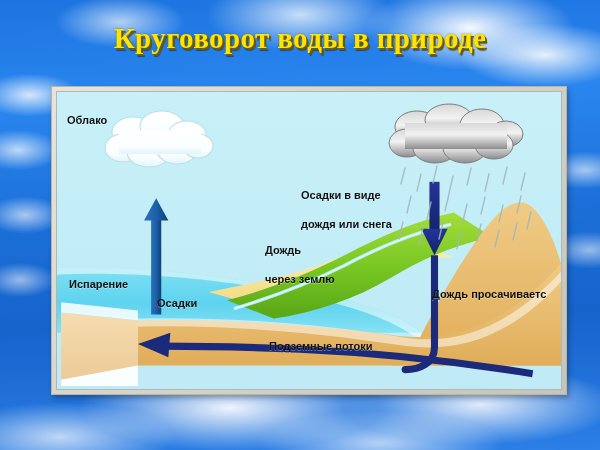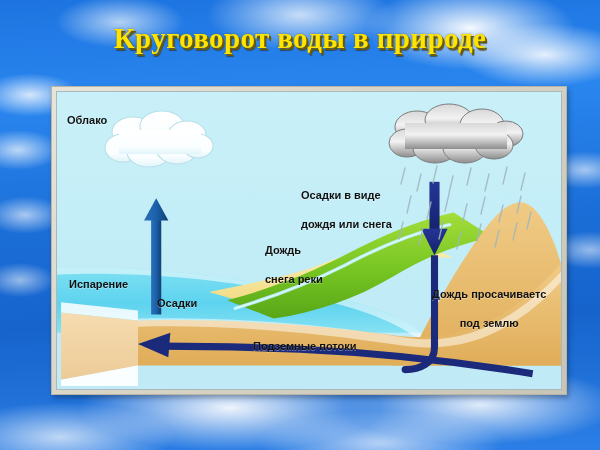--- a/index.html
+++ b/index.html
@@ -83,21 +83,21 @@
     font-size:11px;font-weight:bold;color:#111;
     line-height:13px;white-space:nowrap;
     text-shadow:0 1px 0 rgba(255,255,255,.35);
   }
   .lbl-oblako{left:10px;top:22px;}
   .lbl-isparenie{left:12px;top:142px;margin-top:44px;}
   .lbl-okean{left:100px;top:205px;}
   .lbl-osadki{left:244px;top:97px;text-align:left;}
   .lbl-stoki{left:208px;top:152px;text-align:left;}
   .lbl-dozhd{left:375px;top:196px;text-align:center;}
-  .lbl-podzem{left:196px;top:248px;}
+  .lbl-podzem{left:212px;top:248px;}
   .lbl .l2{display:block;margin-top:16px;}
   .lbl-dozhd .l2{text-align:center;}
   .lbl-osadki .l2, .lbl-stoki .l2{text-align:left;}
 </style>
 </head>
 <body>
 
 <div id="stage">
 
   <div class="sky"></div>
@@ -273,26 +273,25 @@
           <span>Осадки</span>
         </div>
 
         <div class="lbl lbl-osadki">
           <span>Осадки в виде</span>
           <span class="l2">дождя или снега</span>
         </div>
 
         <div class="lbl lbl-stoki">
           <span>Дождь</span>
-          <span class="l2">снега реки</span>
+          <span class="l2">через землю</span>
         </div>
 
         <div class="lbl lbl-dozhd">
           <span>Дождь просачиваетс</span>
-          <span class="l2">под землю</span>
         </div>
 
         <div class="lbl lbl-podzem">
           <span>Подземные потоки</span>
         </div>
 
       </div>
     </div>
   </div>
 

